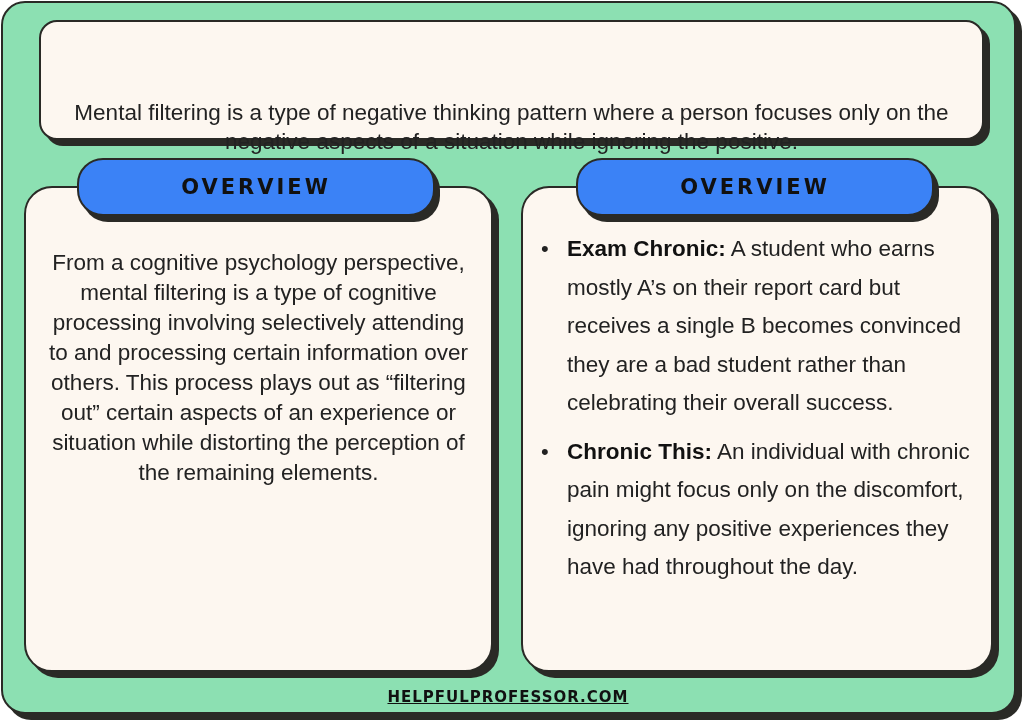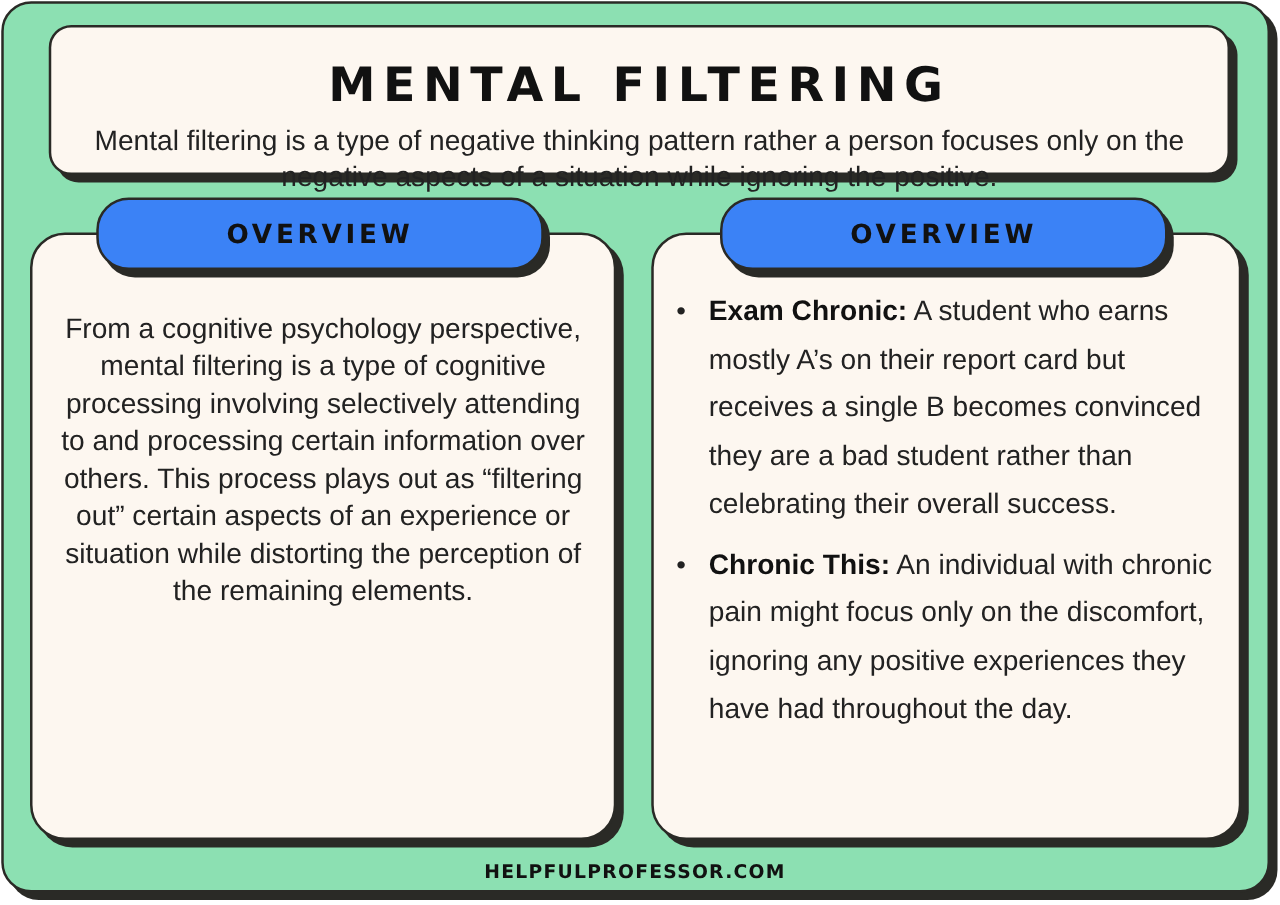--- a/index.html
+++ b/index.html
@@ -56,31 +56,30 @@
     position: absolute; left: 20px; right: 20px; top: 60px;
     text-align: center; font-size: 22.5px; line-height: 30px; color: #222;
   }
   .examples { position: absolute; left: 16px; right: 16px; top: 42px; margin: 0; padding: 0; list-style: none; }
   .examples li { position: relative; padding-left: 28px; font-size: 22.5px; line-height: 38.5px; color: #222; margin-bottom: 10px; }
   .examples li .bullet { position: absolute; left: 2px; top: 0; font-size: 22px; }
   .examples li b { font-weight: bold; color: #111; }
   .footer {
     position: absolute; left: 0; right: 8px; top: 688px;
     text-align: center; font-family: "DejaVu Sans", sans-serif;
-    font-weight: bold; font-size: 15px; letter-spacing: 1px; color: #111;
+    font-weight: bold; font-size: 15px; letter-spacing: 1px; color: #111; text-decoration: underline;
   }
 </style>
 </head>
 <body>
 
 <div class="frame"></div>
 
 <div class="card title-card">
-  <div class="main-title">MENTAL FILTERING</div>
-  <div class="subtitle">Mental filtering is a type of negative thinking pattern rather a person focuses only on the negative aspects of a situation while ignoring the positive.</div>
+  <div class="subtitle">Mental filtering is a type of negative thinking pattern where a person focuses only on the negative aspects of a situation while ignoring the positive.</div>
 </div>
 
 <div class="card panel panel-left">
   <div class="overview-text">From a cognitive psychology perspective, mental filtering is a type of cognitive processing involving selectively attending to and processing certain information over others. This process plays out as “filtering out” certain aspects of an experience or situation while distorting the perception of the remaining elements.</div>
 </div>
 <div class="tab tab-left">
   <span>OVERVIEW</span>
 </div>
 
 <div class="card panel panel-right">

